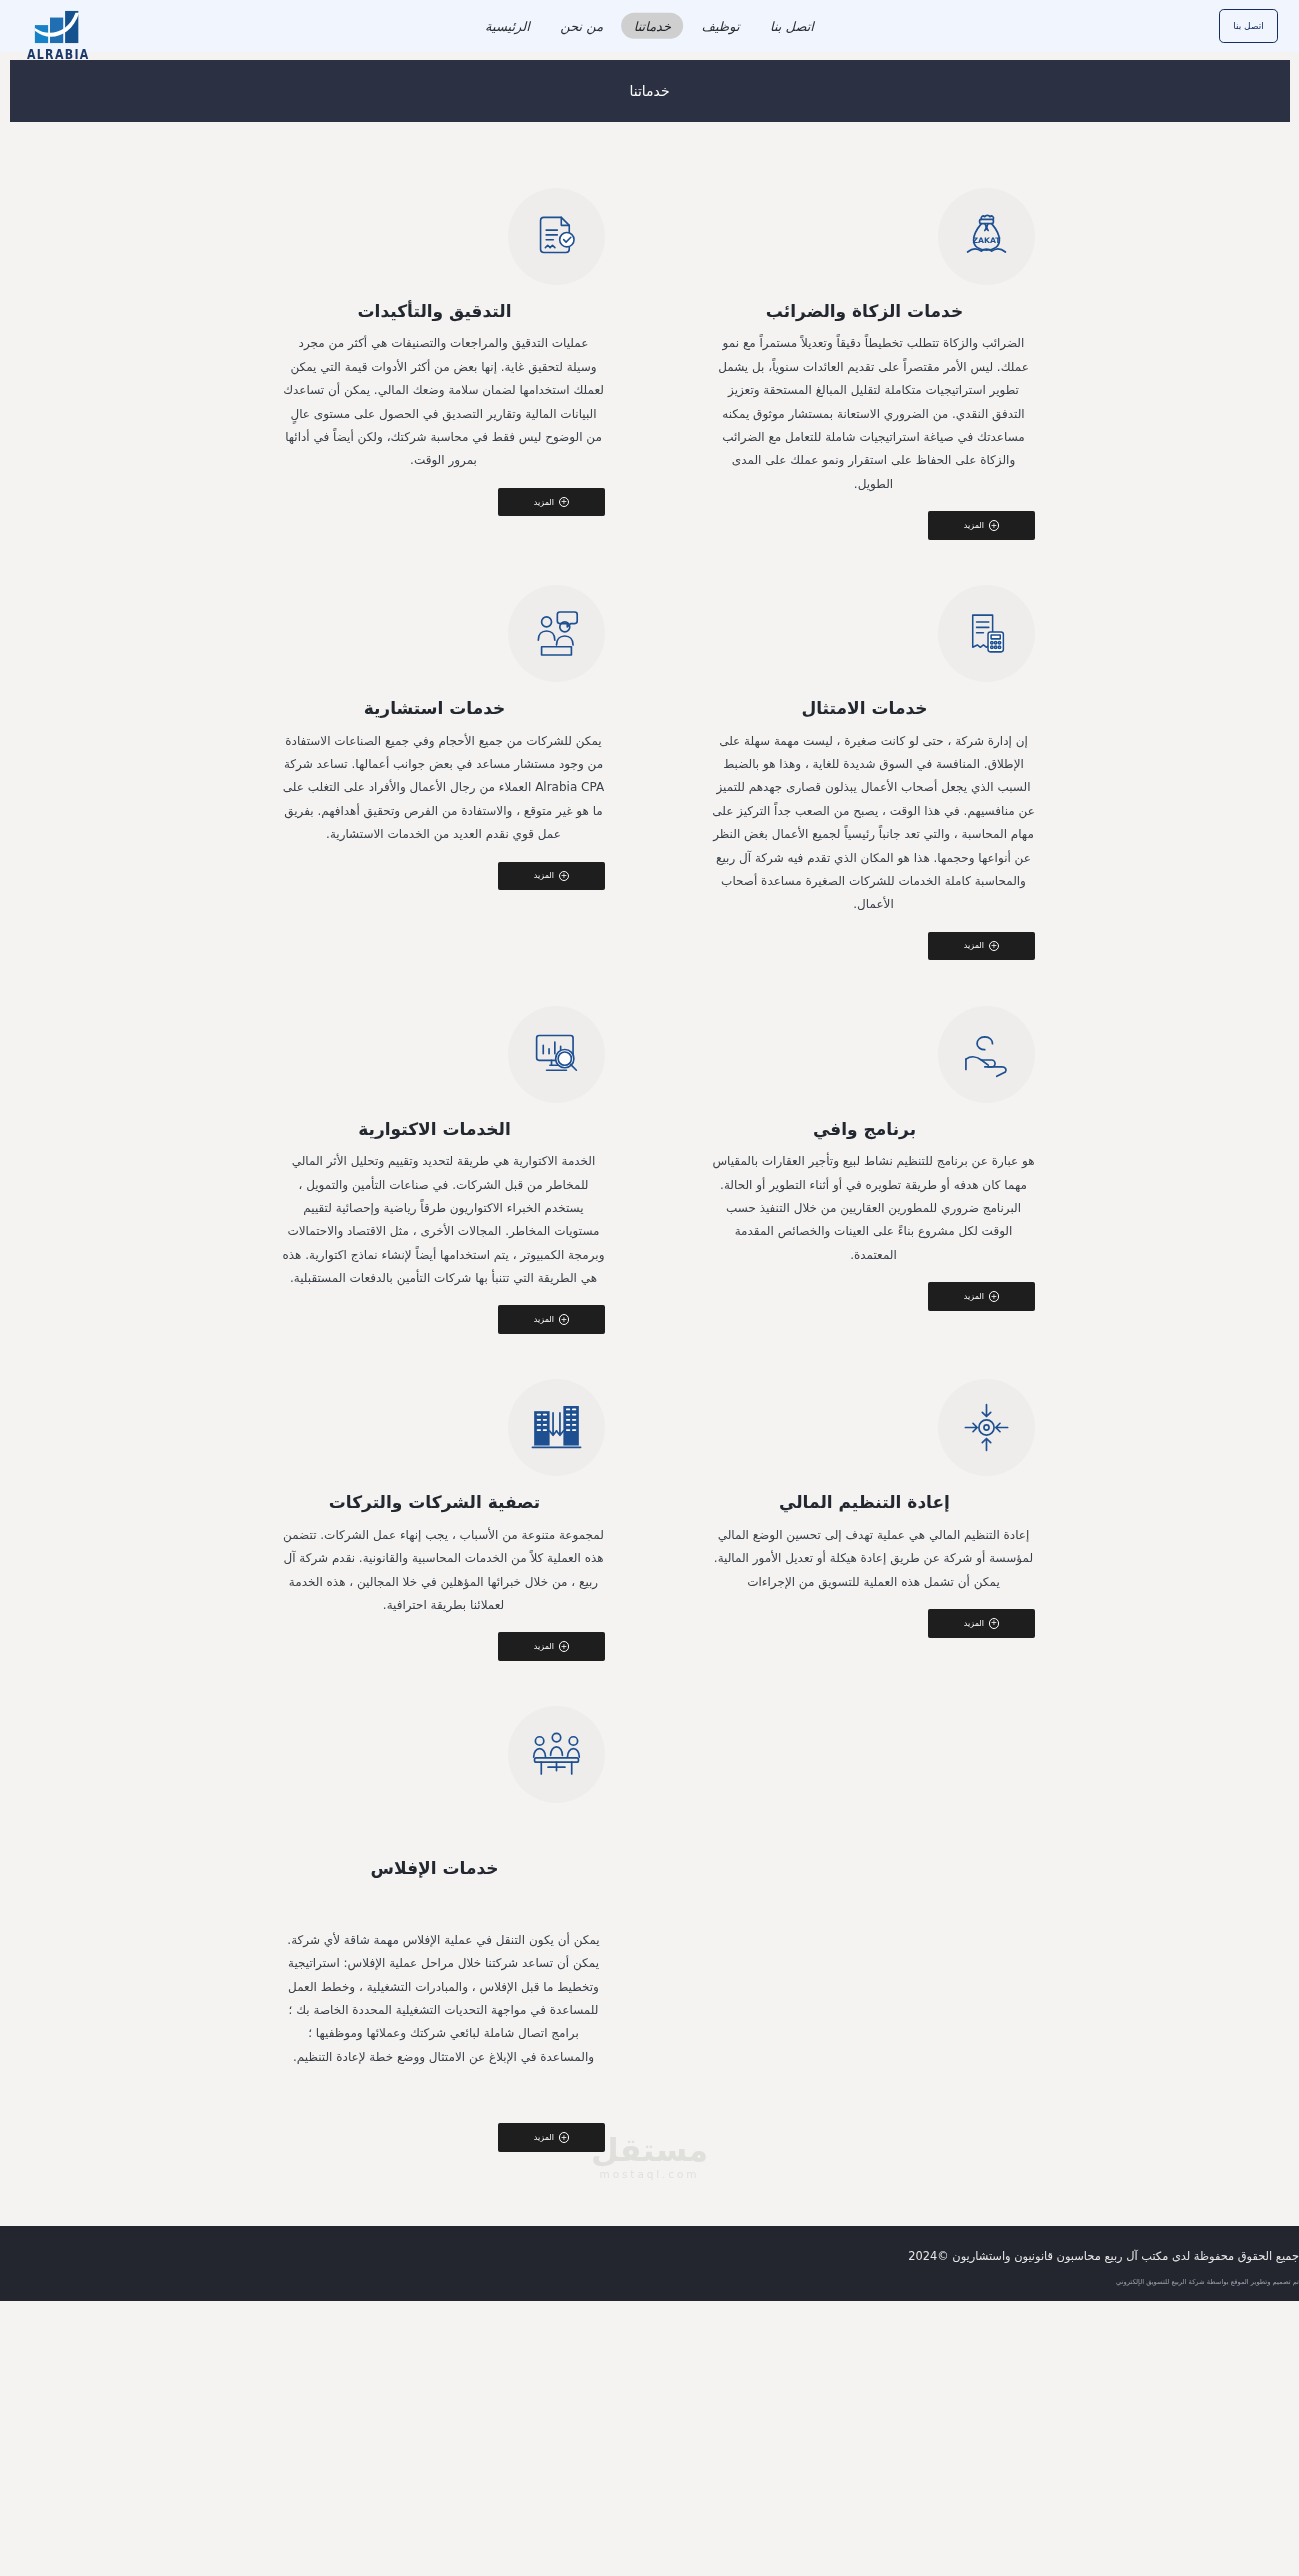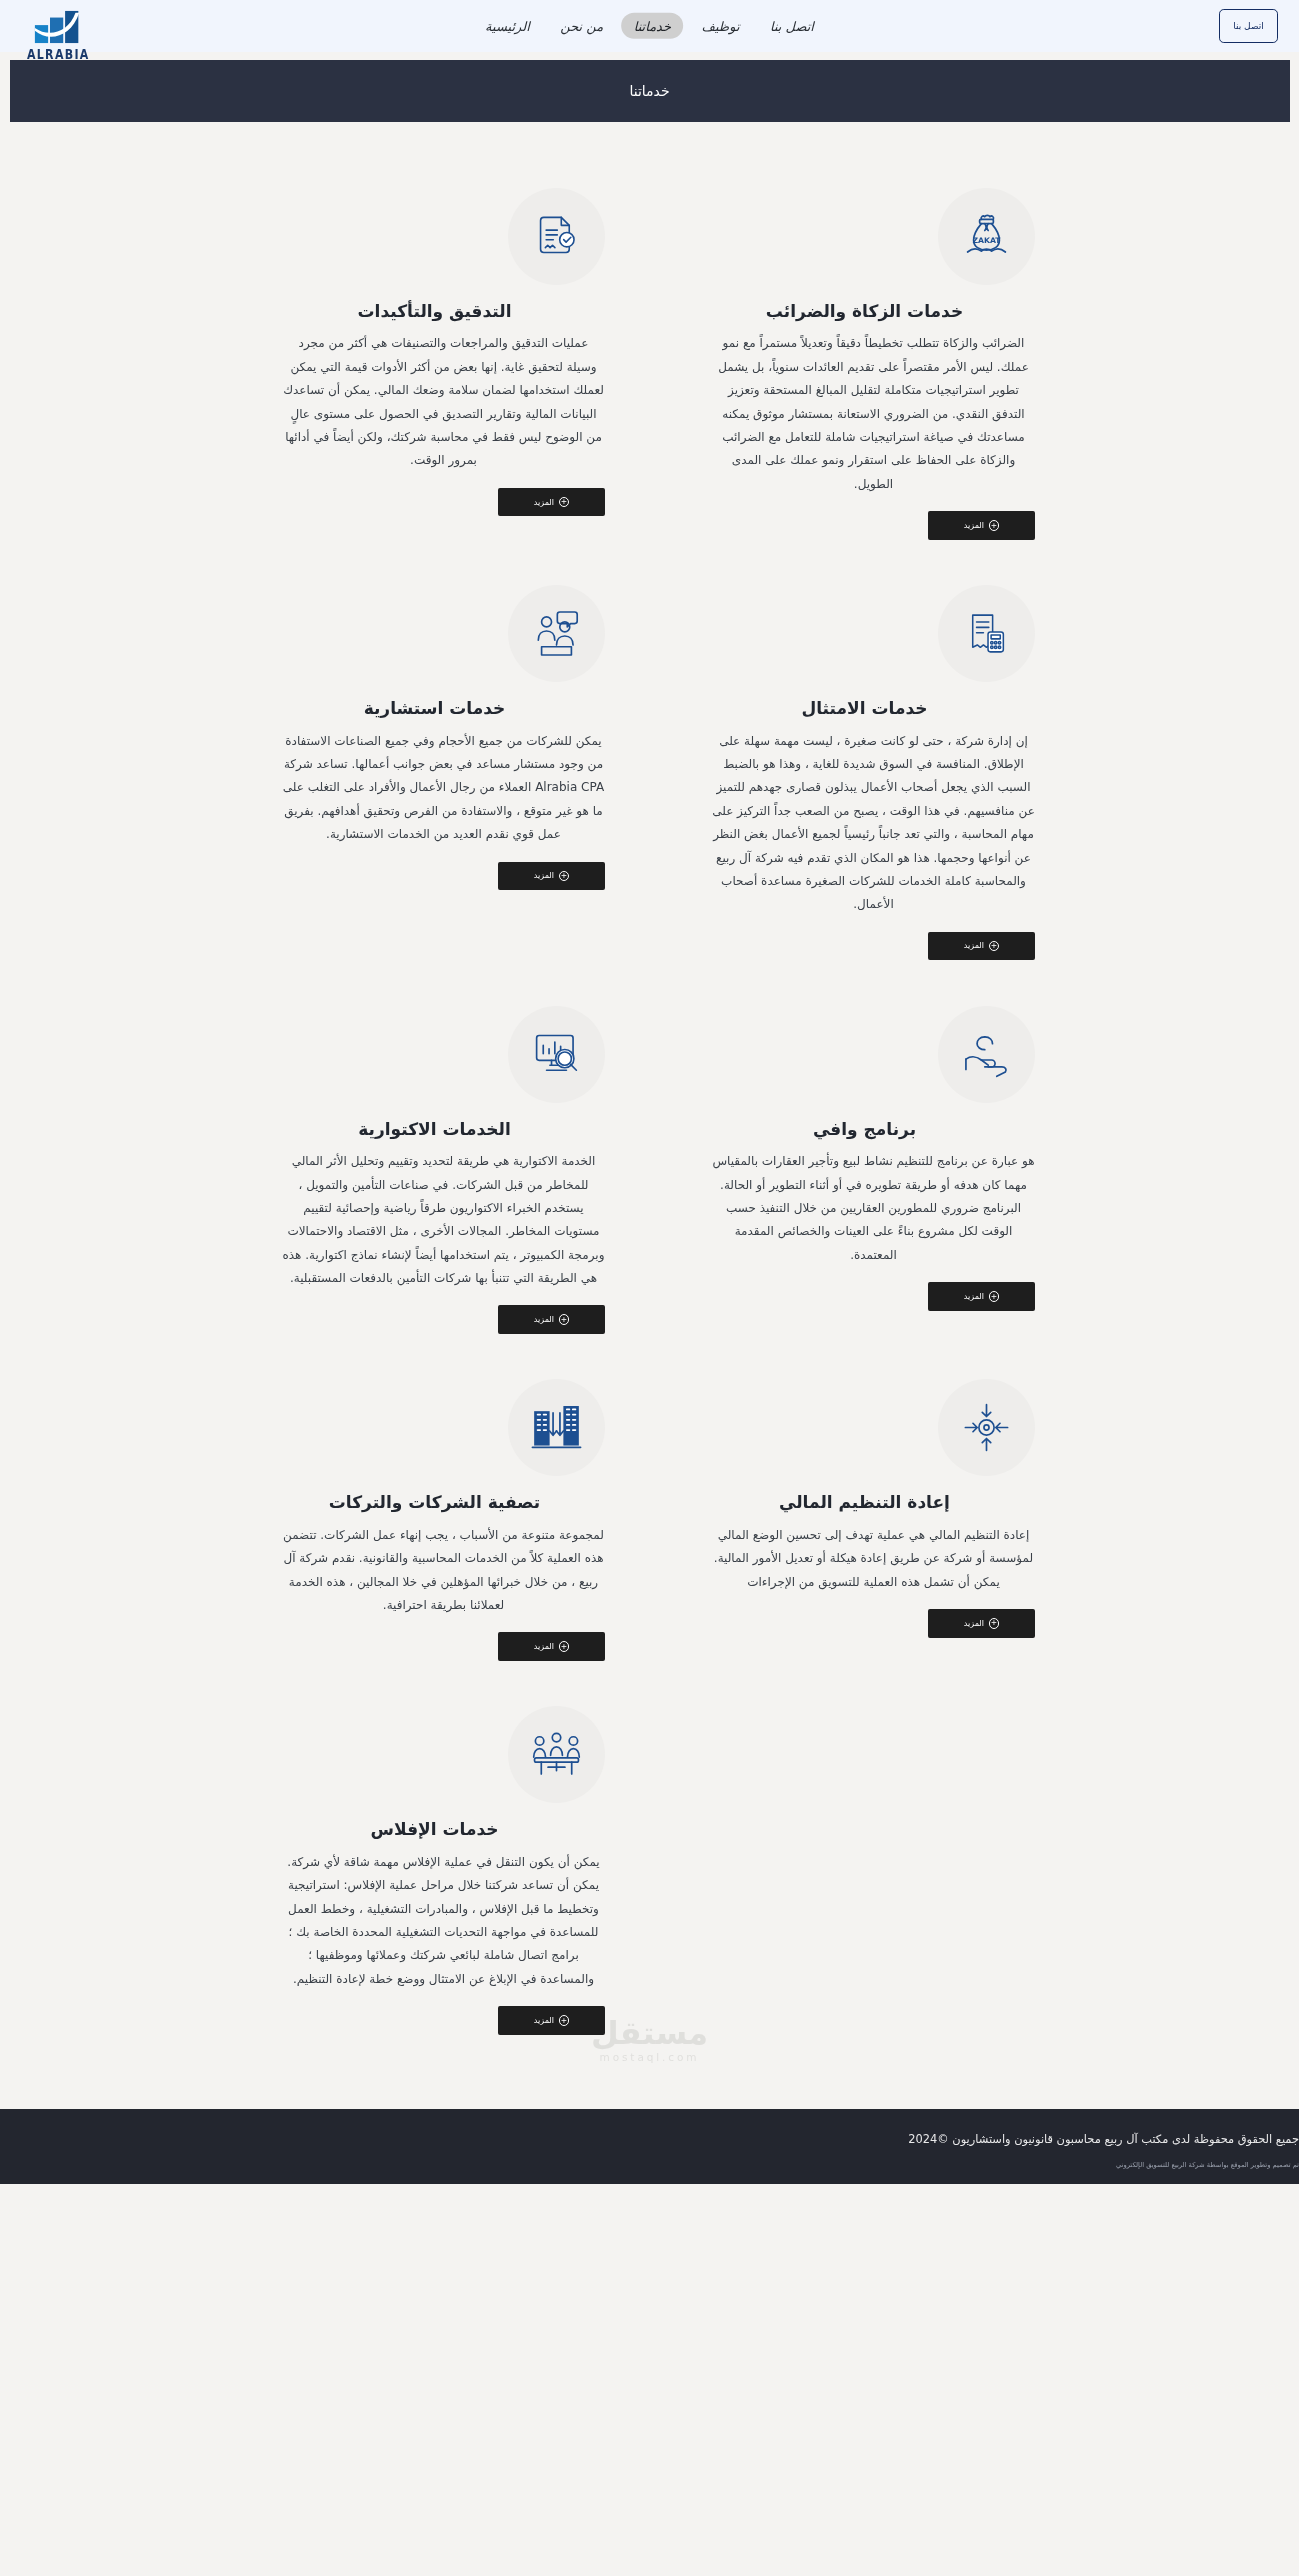--- a/index.html
+++ b/index.html
@@ -398,21 +398,21 @@
         </svg>
       </div>
       <h3>تصفية الشركات والتركات</h3>
       <p>لمجموعة متنوعة من الأسباب ، يجب إنهاء عمل الشركات. تتضمن هذه العملية كلاً من الخدمات المحاسبية والقانونية. نقدم شركة آل ربيع ، من خلال خبرائها المؤهلين في خلا المجالين ، هذه الخدمة لعملائنا بطريقة احترافية.</p>
       <button class="card-btn">
         <span class="plus-icon">+</span>
         <span>المزيد</span>
       </button>
     </div>
 
-    <div class="card" style="grid-column: 2;">
+    <div class="card" style="grid-column: 2; gap: 39px;">
       <div class="icon-circle">
         <svg width="55" height="49" viewBox="0 0 64 58" fill="none" stroke="#1d4f91" stroke-width="2" stroke-linecap="round" stroke-linejoin="round">
           <circle cx="12" cy="13" r="5"></circle>
           <path d="M5 32c0-6 3-10 7-10s7 4 7 10"></path>
           <circle cx="32" cy="9" r="5"></circle>
           <path d="M25 30c0-6 3-10 7-10s7 4 7 10"></path>
           <circle cx="52" cy="13" r="5"></circle>
           <path d="M45 32c0-6 3-10 7-10s7 4 7 10"></path>
           <rect x="6" y="33" width="52" height="5" rx="2"></rect>
           <path d="M14 38v14M50 38v14M32 38v10"></path>

